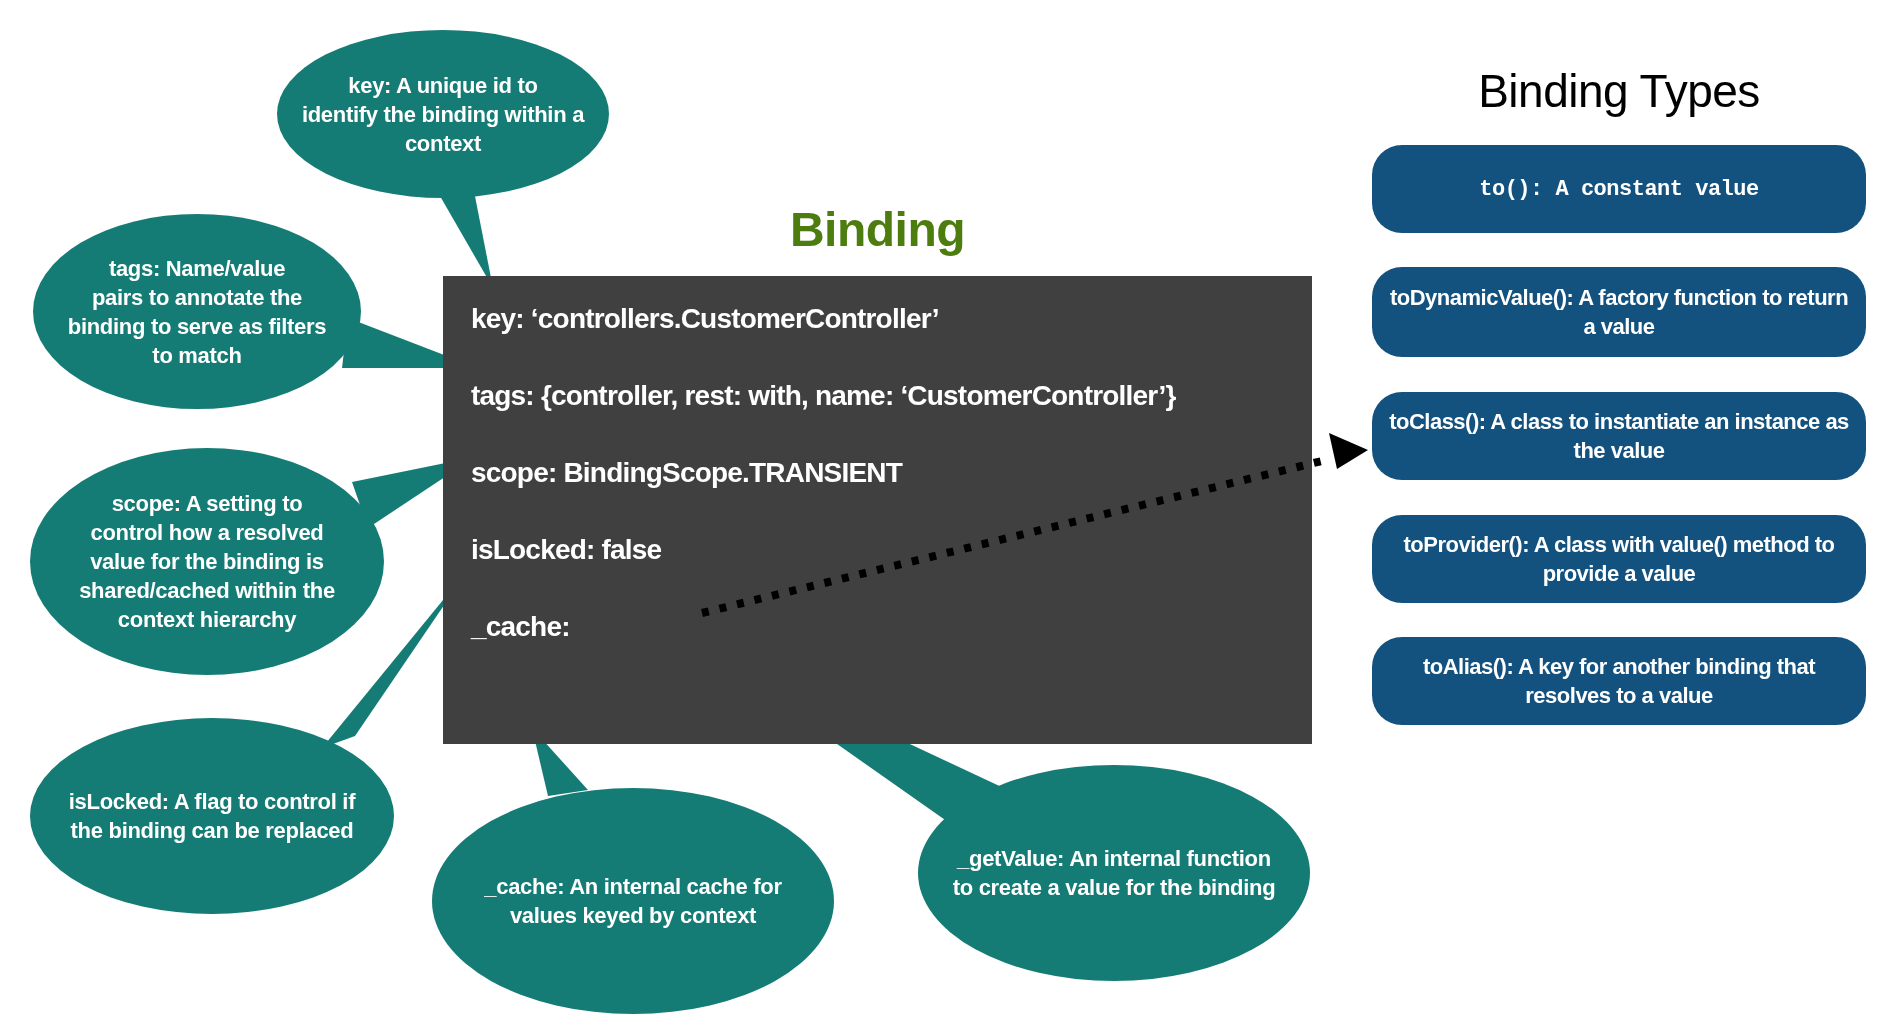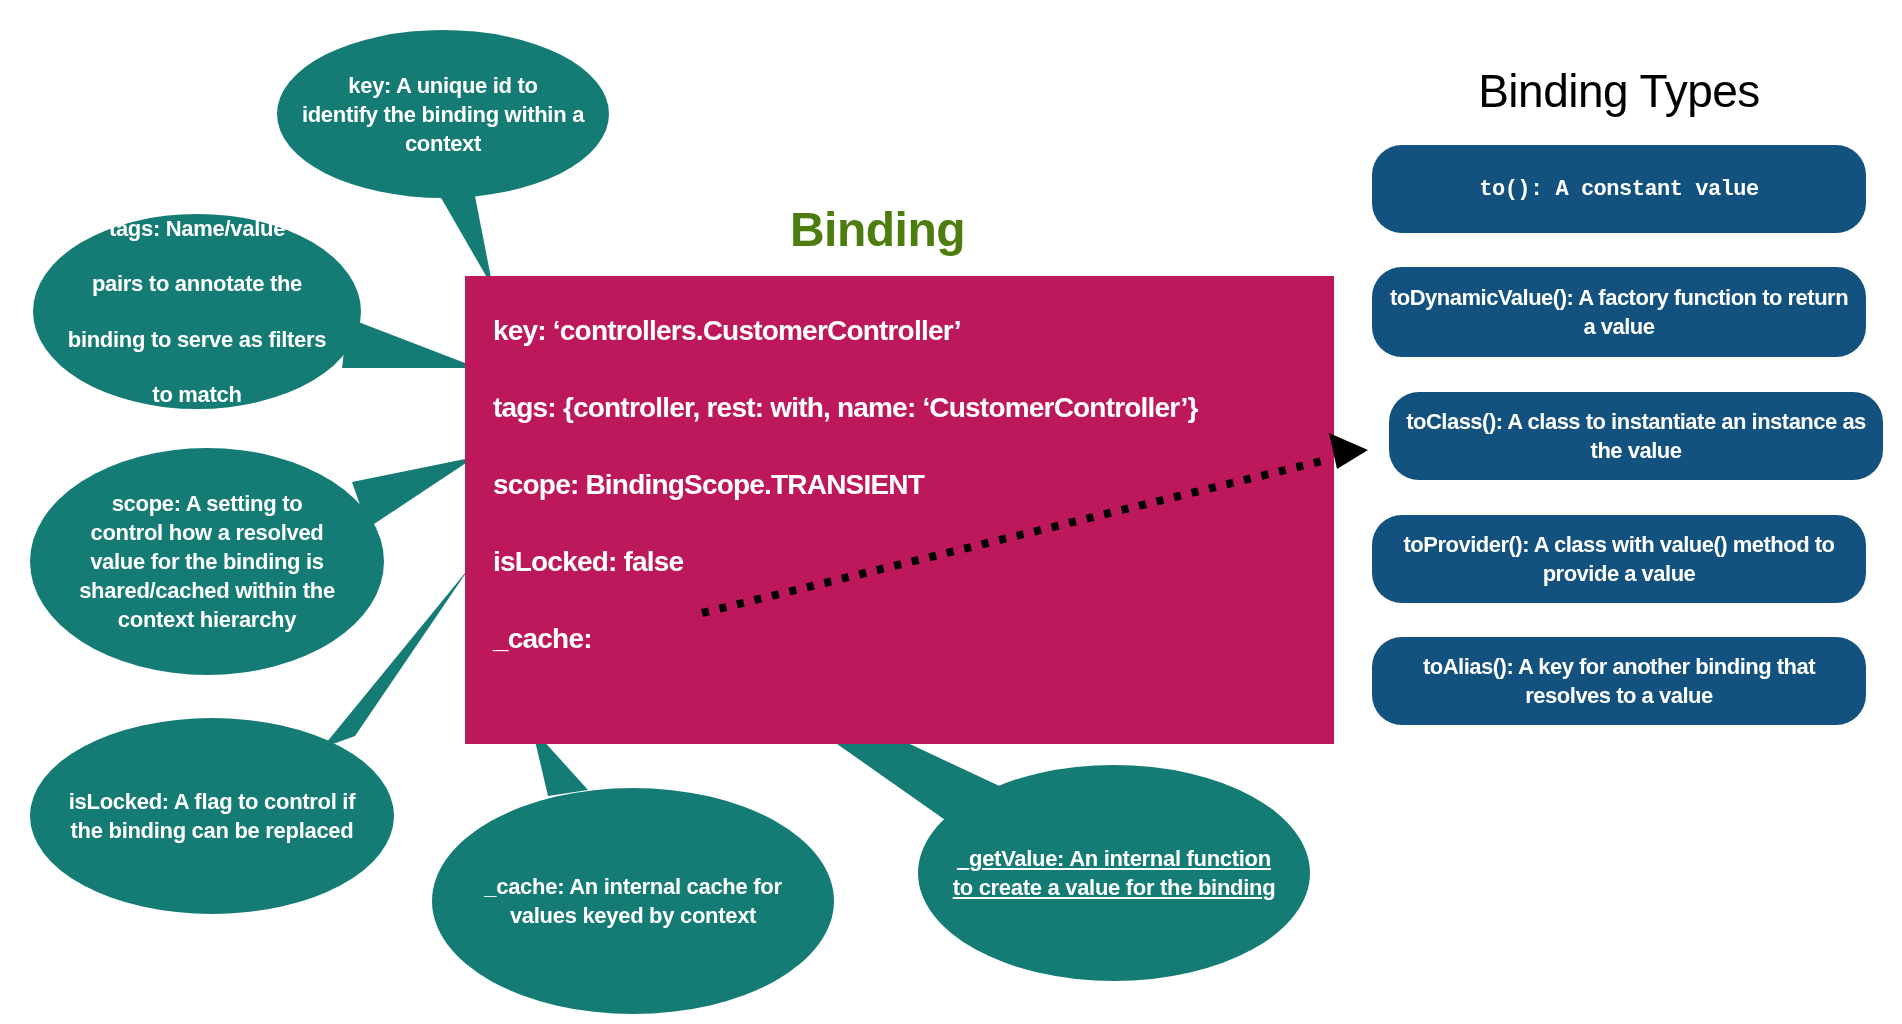--- a/index.html
+++ b/index.html
@@ -12,22 +12,22 @@
     display:flex;flex-direction:column;align-items:center;justify-content:center;
     text-align:center;z-index:3;
   }
   .callout .ln{
     display:block;white-space:nowrap;font-weight:700;font-size:22px;
     line-height:29px;letter-spacing:-0.3px;
   }
 
   
   .binding-box{
-    position:absolute;left:465px;top:276px;width:869px;height:468px;
-    background:#be185d;z-index:2;padding-top:16px;box-sizing:border-box;
+    position:absolute;left:443px;top:276px;width:869px;height:468px;
+    background:#404040;z-index:2;padding-top:4px;box-sizing:border-box;
   }
   .binding-field{
     height:77px;display:flex;align-items:center;padding-left:28px;
     color:#ffffff;font-size:28px;font-weight:700;letter-spacing:-0.8px;
     white-space:nowrap;
   }
   .binding-title{
     position:absolute;left:443px;top:202px;width:869px;text-align:center;
     color:#4d7c0f;font-size:48px;font-weight:700;z-index:2;letter-spacing:-0.5px;
   }
@@ -38,21 +38,21 @@
     color:#000000;font-size:46px;font-weight:400;letter-spacing:-0.5px;z-index:2;
   }
   .typebox{
     position:absolute;left:1372px;width:494px;background:#13517E;border-radius:30px;
     color:#ffffff;display:flex;align-items:center;justify-content:center;text-align:center;
     font-size:22px;font-weight:700;line-height:29px;letter-spacing:-0.5px;
     padding:0 16px;box-sizing:border-box;z-index:2;
   }
   .tb1{top:145px;height:88px;font-family:Liberation Mono, monospace;}
   .tb2{top:267px;height:90px;}
-  .tb3{top:392px;height:88px;margin-left:17px;}
+  .tb3{top:392px;height:88px;}
   .tb4{top:515px;height:88px;}
   .tb5{top:637px;height:88px;}
 
   
   .overlay{position:absolute;left:0;top:0;width:1902px;height:1024px;z-index:1;}
   .overlay.front{z-index:4;pointer-events:none;}
 </style>
 </head>
 <body>
 
@@ -83,21 +83,21 @@
   <div class="typebox tb3">toClass(): A class to instantiate an instance as the value</div>
   <div class="typebox tb4">toProvider(): A class with value() method to provide a value</div>
   <div class="typebox tb5">toAlias(): A key for another binding that resolves to a value</div>
 
   <div class="callout" style="left:277px;top:30px;width:332px;height:168px;">
     <span class="ln">key: A unique id to</span>
     <span class="ln">identify the binding within a</span>
     <span class="ln">context</span>
   </div>
 
-  <div class="callout" style="left:33px;top:214px;width:328px;height:195px;justify-content:space-between;">
+  <div class="callout" style="left:33px;top:214px;width:328px;height:195px;">
     <span class="ln">tags: Name/value</span>
     <span class="ln">pairs to annotate the</span>
     <span class="ln">binding to serve as filters</span>
     <span class="ln">to match</span>
   </div>
 
   <div class="callout" style="left:30px;top:448px;width:354px;height:227px;">
     <span class="ln">scope: A setting to</span>
     <span class="ln">control how a resolved</span>
     <span class="ln">value for the binding is</span>
@@ -108,21 +108,21 @@
   <div class="callout" style="left:30px;top:718px;width:364px;height:196px;">
     <span class="ln">isLocked: A flag to control if</span>
     <span class="ln">the binding can be replaced</span>
   </div>
 
   <div class="callout" style="left:432px;top:788px;width:402px;height:226px;">
     <span class="ln">_cache: An internal cache for</span>
     <span class="ln">values keyed by context</span>
   </div>
 
-  <div class="callout" style="left:918px;top:765px;width:392px;height:216px;text-decoration:underline;">
+  <div class="callout" style="left:918px;top:765px;width:392px;height:216px;">
     <span class="ln">_getValue: An internal function</span>
     <span class="ln">to create a value for the binding</span>
   </div>
 
   <svg class="overlay front" viewBox="0 0 1902 1024">
     <line x1="702" y1="613" x2="1330" y2="459" stroke="#000000" stroke-width="8" stroke-dasharray="7 11"></line>
     <polygon points="1368,450 1329,433 1337,469" fill="#000000"></polygon>
   </svg>
 
 </div>

